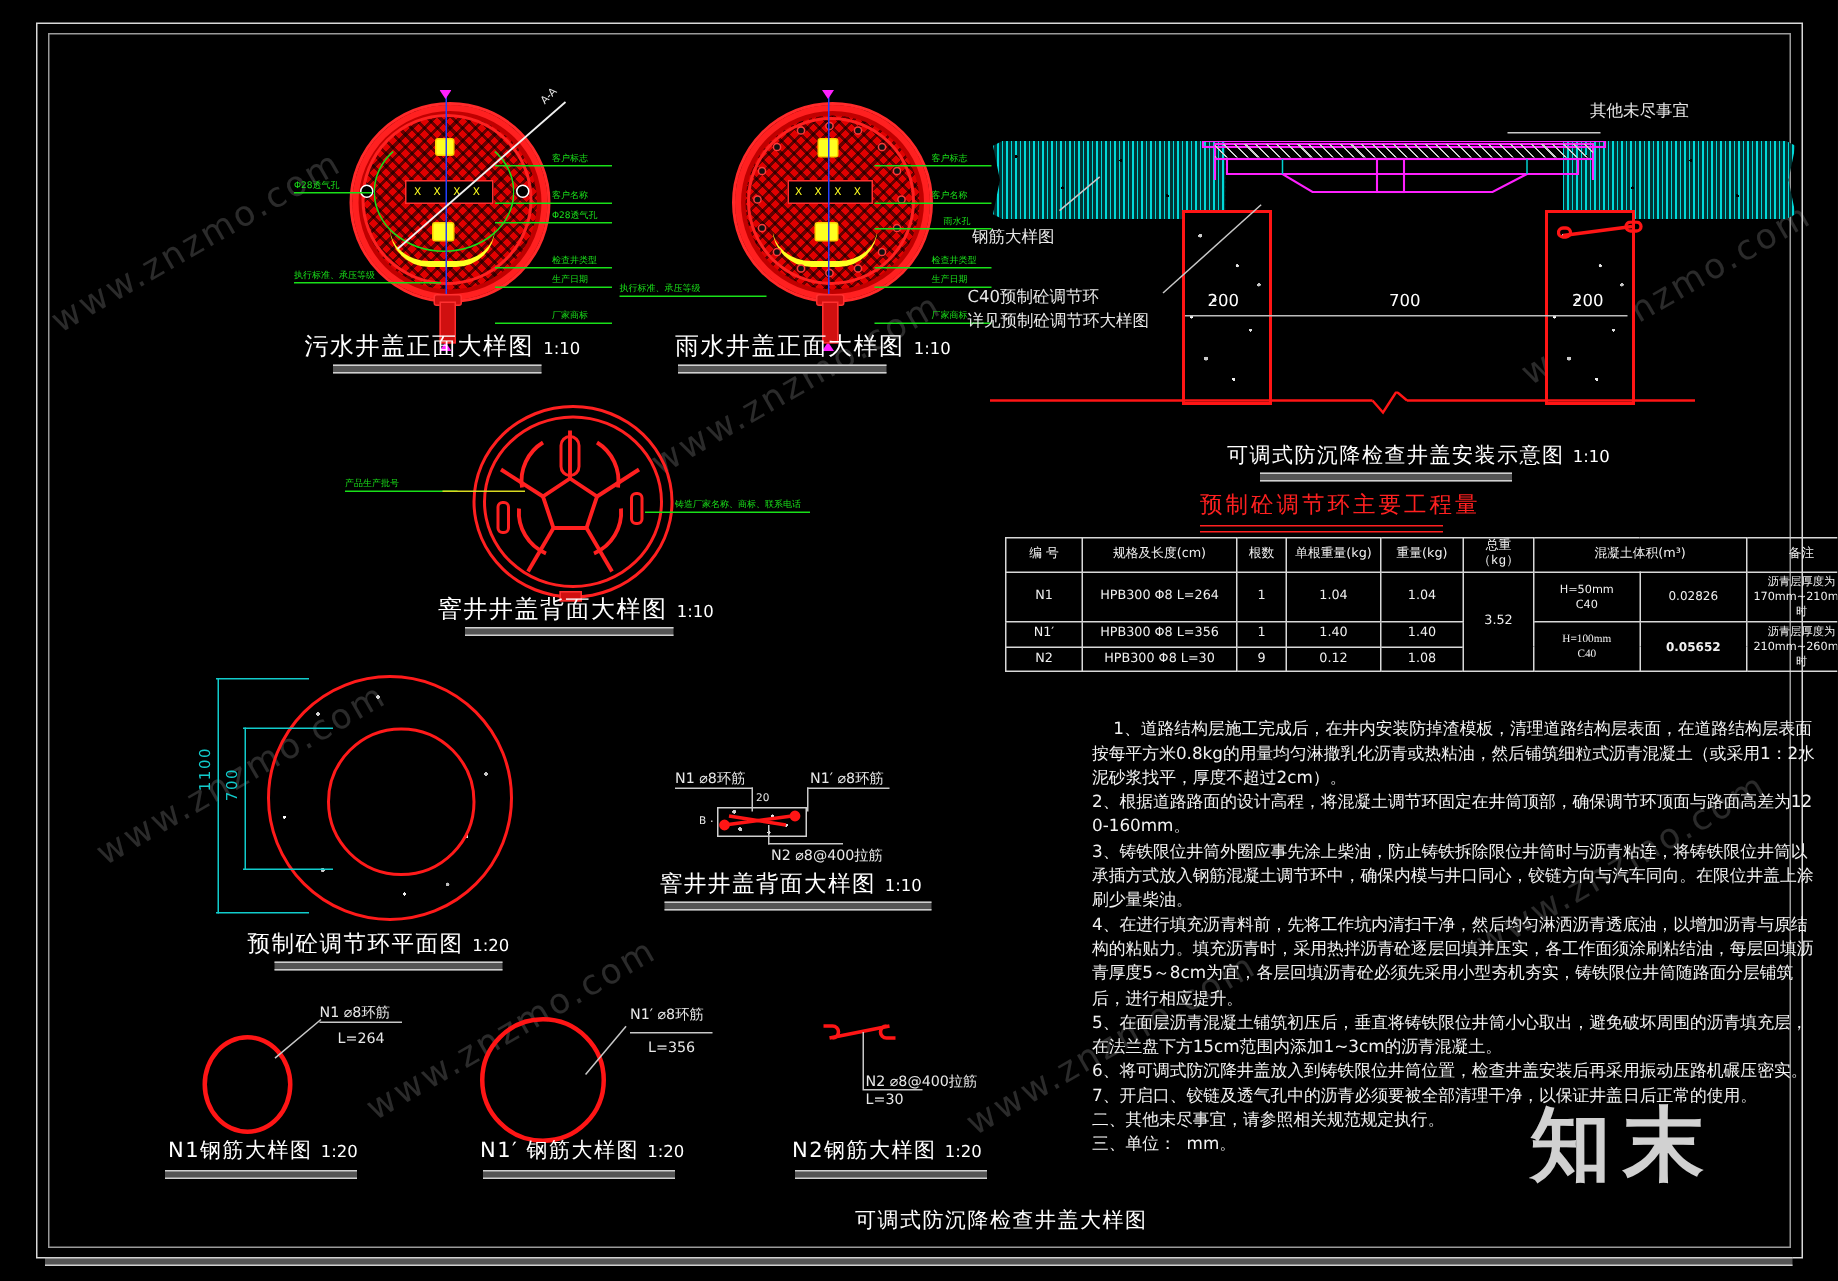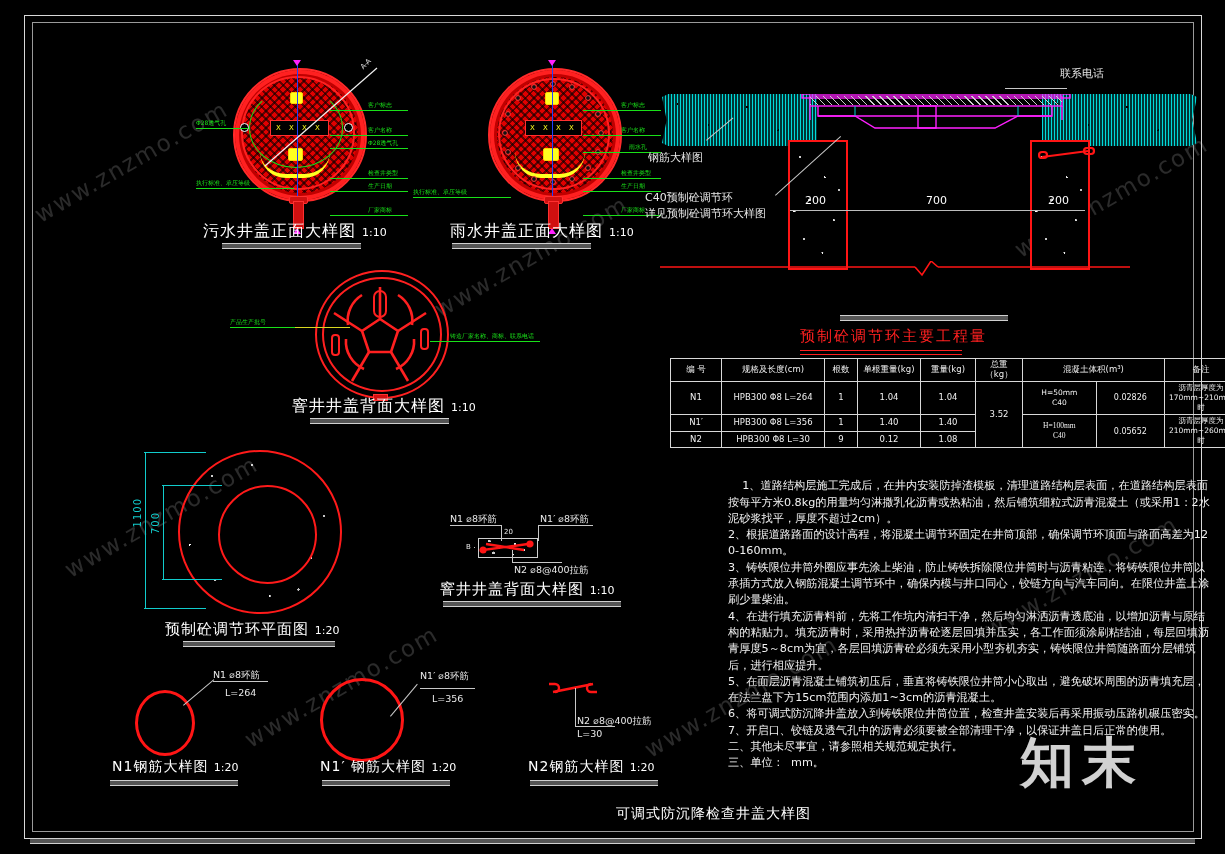--- a/index.html
+++ b/index.html
@@ -394,46 +394,50 @@
         </svg>
     </div>
 
     <div class="dimline" style="left:130px;top:132px;width:295px;"></div>
     <div class="dimtxt" style="left:145px;top:116px;">200</div>
     <div class="dimtxt" style="left:266px;top:116px;">700</div>
     <div class="dimtxt" style="left:388px;top:116px;">200</div>
   </div>
 
   <div class="abs" style="left:1060px;top:66px;">
-    <div class="wht" style="font-size:11px;">联系电话</div>
+    <div class="wht" style="font-size:11px;">其他未尽事宜</div>
     <div class="ldr-w" style="left:-55px;top:22px;width:62px;"></div>
   </div>
   <div class="abs" style="left:648px;top:150px;">
     <div class="wht" style="font-size:11px;">钢筋大样图</div>
     <div class="ldr-w" style="left:58px;top:-10px;width:35px;transform:rotate(-40deg);transform-origin:0 0;"></div>
   </div>
   <div class="abs" style="left:645px;top:190px;">
     <div class="wht" style="font-size:11px;">C40预制砼调节环</div>
     <div class="wht" style="font-size:11px;margin-top:1px;">详见预制砼调节环大样图</div>
     <div class="ldr-w" style="left:130px;top:5px;width:88px;transform:rotate(-42deg);transform-origin:0 0;"></div>
+  </div>
+  <div class="ttl abs cn" style="left:818px;top:295px;font-size:14px;">
+    <span>可调式防沉降检查井盖安装示意图</span>
+    <span class="scale">1:10</span>
   </div>
   <div class="ul2" style="left:840px;top:315px;width:168px;"></div>
 
   <div class="tbl-title cn" style="left:800px;top:327px;">预制砼调节环主要工程量</div>
   <div class="tbl-title-ul" style="left:800px;top:350px;width:162px;"></div>
 
   <table class="qty" style="left:670px;top:358px;width:568px;">
     <thead>
       <tr>
         <th style="width:46px;">编  号</th>
         <th style="width:98px;">规格及长度(cm)</th>
         <th style="width:28px;">根数</th>
         <th style="width:58px;">单根重量(kg)</th>
         <th style="width:50px;">重量(kg)</th>
-        <th style="width:42px;">总重（kg）</th>
+        <th style="width:42px;font-family:Liberation Mono, monospace;">总重（kg）</th>
         <th colspan="2" style="width:70px;">混凝土体积(m³)</th>
         <th style="width:68px;">备注</th>
       </tr>
     </thead>
     <tbody>
       <tr>
         <td>N1</td>
         <td>HPB300  Φ8  L=264</td>
         <td>1</td>
         <td>1.04</td>
@@ -452,21 +456,21 @@
       <tr>
         <td>N1′</td>
         <td>HPB300  Φ8  L=356</td>
         <td>1</td>
         <td>1.40</td>
         <td>1.40</td>
         <td rowspan="2" style="font-size:7.5px;line-height:1.35;font-family:Liberation Serif, serif;">
           <span>H=100mm</span><br>
           <span>C40</span>
         </td>
-        <td rowspan="2" style="font-size:8px;">0.05652</td>
+        <td rowspan="2" style="font-size:8px;font-weight:bold;">0.05652</td>
         <td rowspan="2" style="font-size:7.5px;line-height:1.35;">
           <span>沥青层厚度为</span><br>
           <span>210mm~260mm时</span>
         </td>
       </tr>
       <tr>
         <td>N2</td>
         <td>HPB300  Φ8  L=30</td>
         <td>9</td>
         <td>0.12</td>
@@ -579,18 +583,18 @@
     <div class="ldr-w" style="left:30px;top:48px;width:40px;"></div>
     <div class="wht abs" style="left:32px;top:37px;font-size:9.5px;">N2  ⌀8@400拉筋</div>
     <div class="wht abs" style="left:32px;top:50px;font-size:9.5px;">L=30</div>
   </div>
   <div class="ttl abs cn" style="left:528px;top:758px;font-size:14px;">
     <span>N2钢筋大样图</span>
     <span class="scale">1:20</span>
   </div>
   <div class="ul2" style="left:530px;top:780px;width:128px;"></div>
 
-  <div class="ttl abs cn" style="left:570px;top:805px;font-size:14px;margin-left:46px;">可调式防沉降检查井盖大样图</div>
+  <div class="ttl abs cn" style="left:570px;top:805px;font-size:14px;">可调式防沉降检查井盖大样图</div>
   <div class="ul2" style="left:30px;top:838px;width:1165px;"></div>
 
   <div class="wm-big cn" style="left:1020px;top:727px;">知末</div>
 
 </div>
 
 </body></html>

